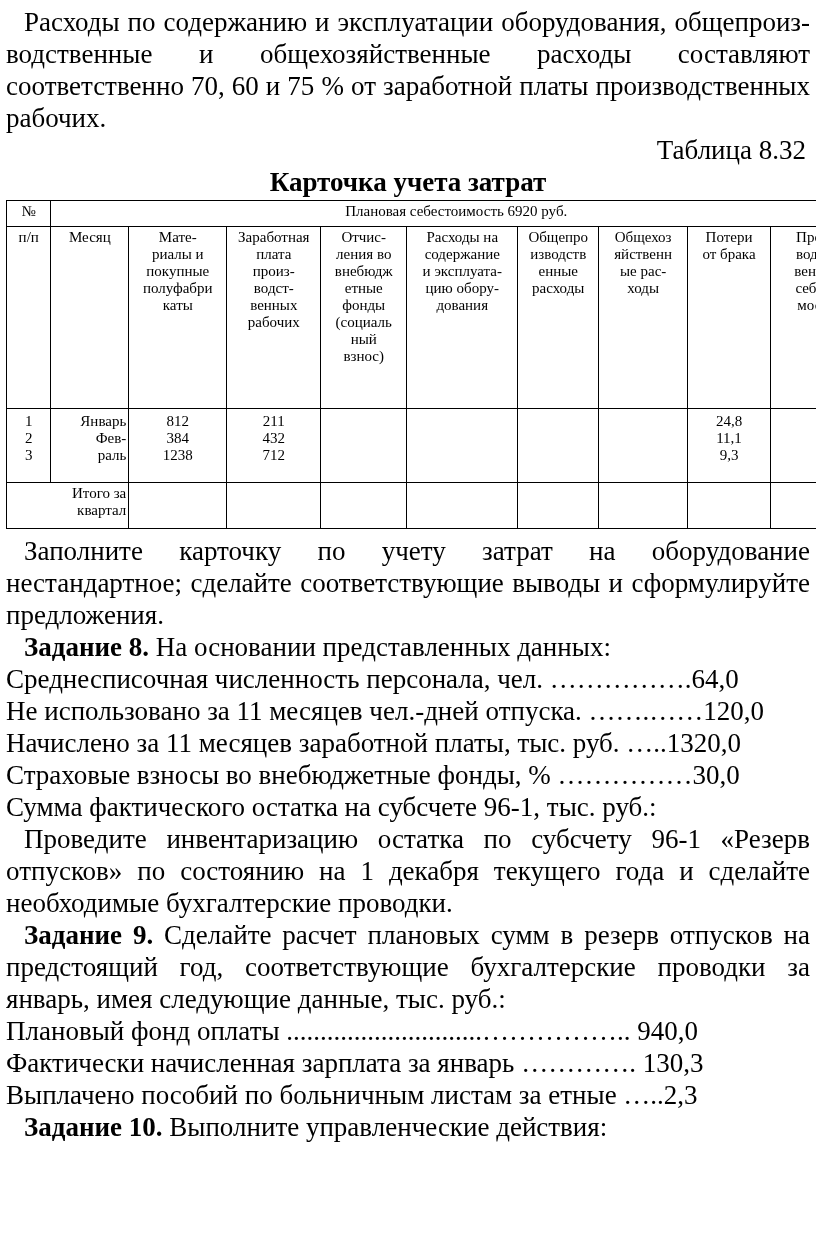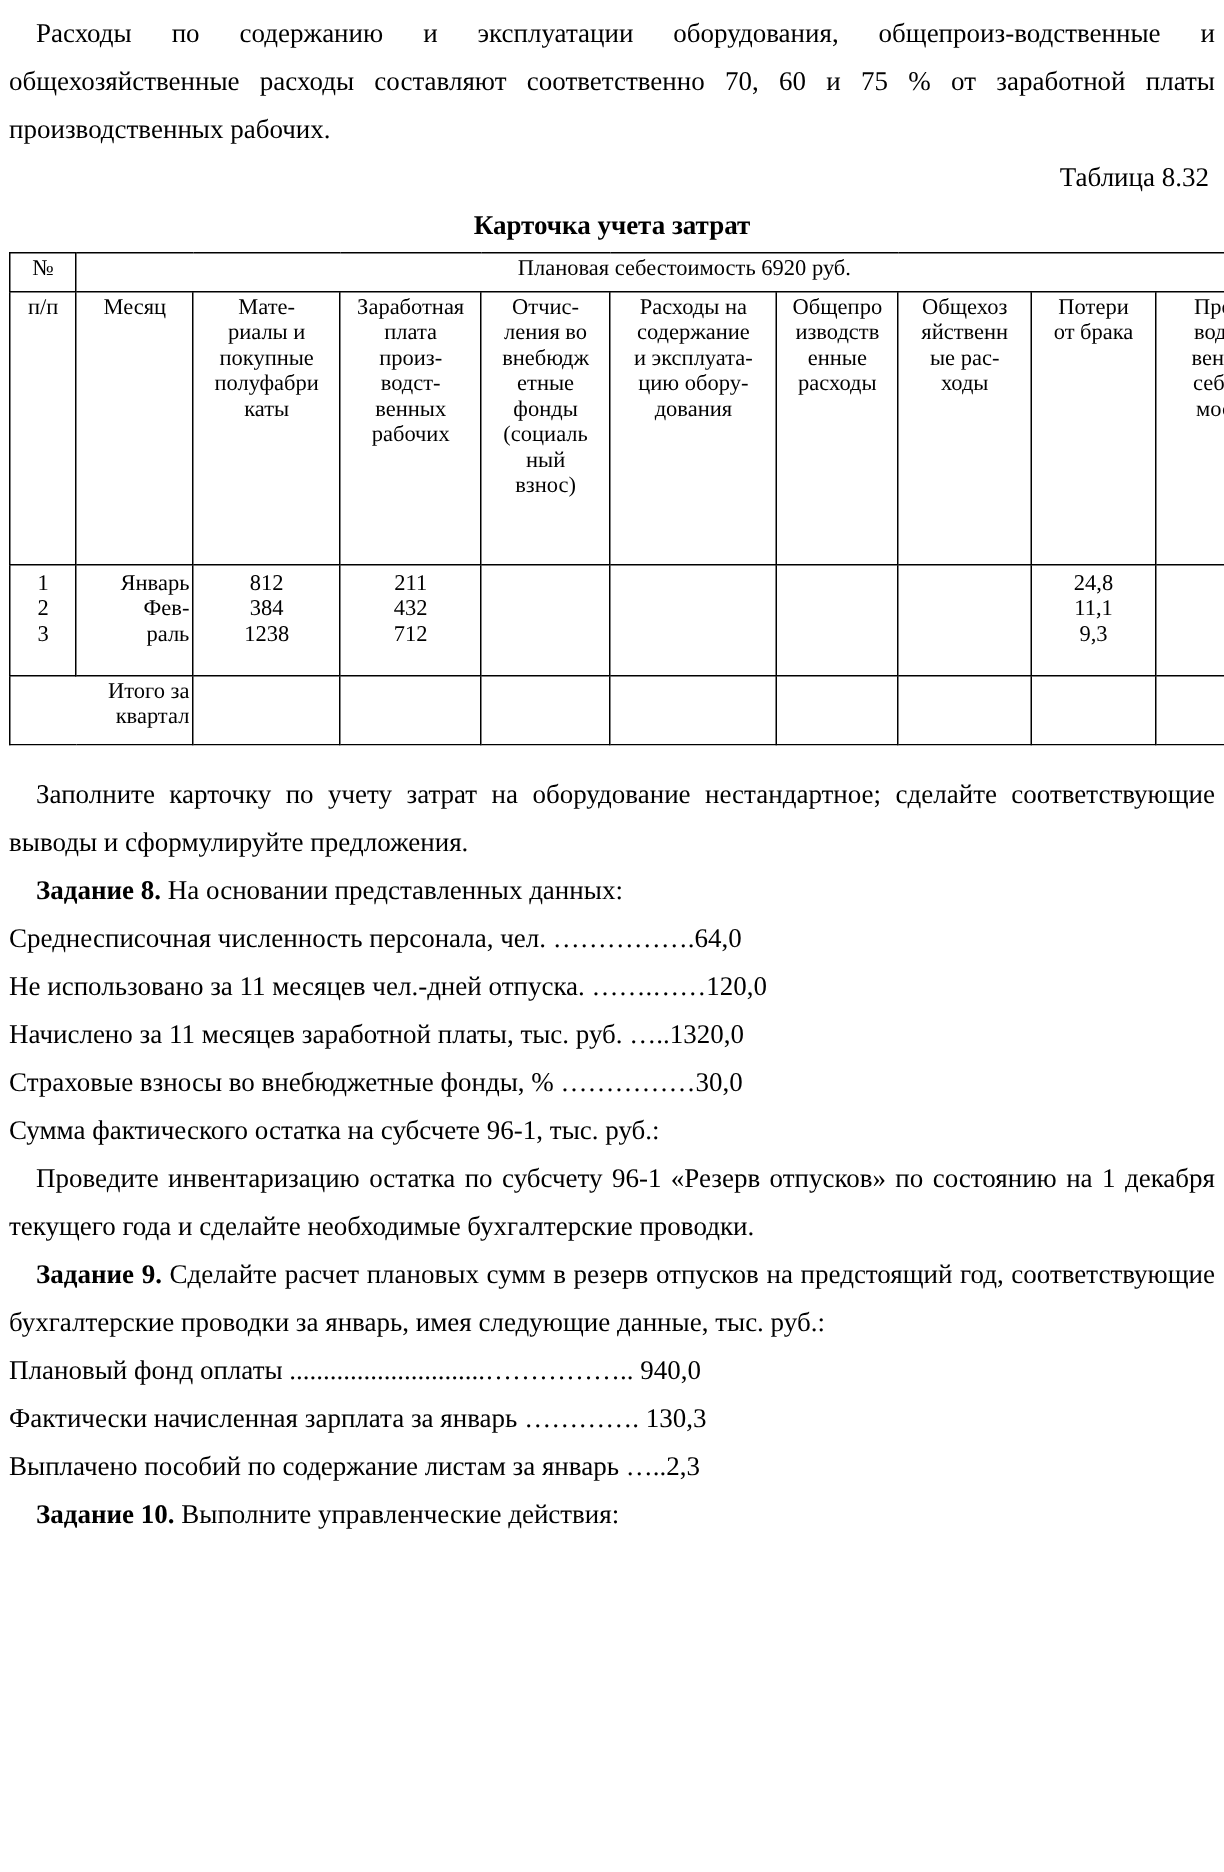--- a/index.html
+++ b/index.html
@@ -2,27 +2,27 @@
 <html><head>
 <meta charset="utf-8">
 <style>
   * { margin:0; padding:0; box-sizing:border-box; }
   html, body { width:816px; height:1248px; overflow:hidden; background:#ffffff; }
   body {
     font-family:"Liberation Serif","DejaVu Serif",serif;
     color:#000;
   }
   .page { width:816px; height:1248px; padding:6px 0 0 6px; overflow:hidden; }
-  .text-block { width:804px; font-size:18px; line-height:32px; }
+  .text-block { width:804px; font-size:27px; line-height:32px; }
   .para { text-align:justify; }
   .indent { text-indent:18px; }
   .caption { text-align:right; padding-right:4px; }
   .tbl-title { text-align:center; font-weight:bold; }
   .line { text-align:left; white-space:nowrap; overflow:hidden; }
-  .after-table { margin-top:16px; }
+  .after-table { margin-top:6px; }
 
   .table-wrap { width:810px; overflow:hidden; margin-top:2px; }
   table.cost {
     border-collapse:collapse; table-layout:fixed; width:856px;
     font-size:15px; line-height:17px;
   }
   table.cost td {
     border:1px solid #000;
     vertical-align:top;
     text-align:center;
@@ -157,17 +157,17 @@
   <div class="text-block line">Начислено за 11 месяцев заработной платы, тыс. руб. …..1320,0</div>
   <div class="text-block line">Страховые взносы во внебюджетные фонды, % ……………30,0</div>
   <div class="text-block line">Сумма фактического остатка на субсчете 96-1, тыс. руб.:</div>
 
   <p class="text-block para indent">Проведите инвентаризацию остатка по субсчету 96-1 «Резерв отпусков» по состоянию на 1 декабря текущего года и сделайте необходимые бухгалтерские проводки.</p>
 
   <p class="text-block para indent"><b class="tlabel">Задание 9.</b><span> Сделайте расчет плановых сумм в резерв отпусков на предстоящий год, соответствующие бухгалтерские проводки за январь, имея следующие данные, тыс. руб.:</span></p>
 
   <div class="text-block line">Плановый фонд оплаты .............................…………….. 940,0</div>
   <div class="text-block line">Фактически начисленная зарплата за январь …………. 130,3</div>
-  <div class="text-block line">Выплачено пособий по содержание листам за январь …..2,3</div>
+  <div class="text-block line">Выплачено пособий по больничным листам за етные …..2,3</div>
 
   <p class="text-block para indent"><b class="tlabel">Задание 10.</b><span> Выполните управленческие действия:</span></p>
 
 </div>
 
 </body></html>

